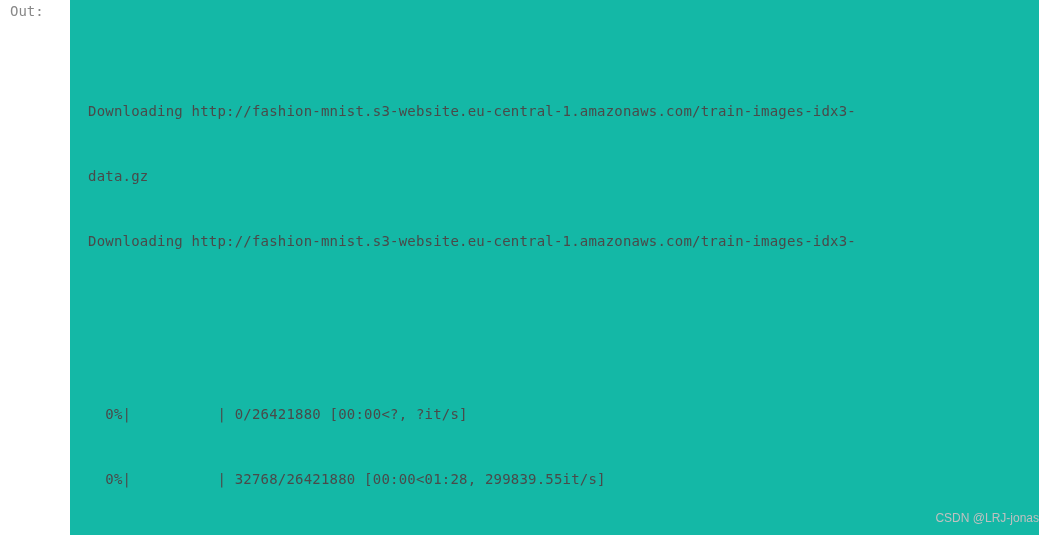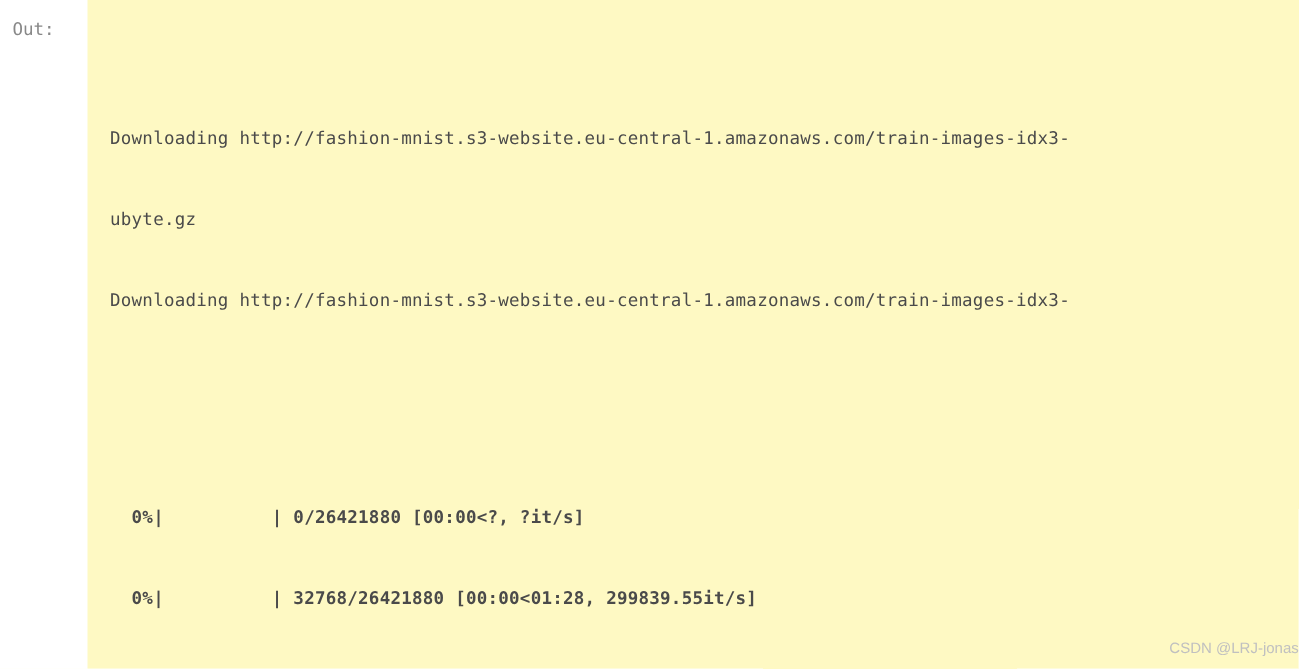--- a/index.html
+++ b/index.html
@@ -13,61 +13,60 @@
     color: #4a4a4a;
     overflow: hidden;
   }
   .container {
     display: flex;
     width: 100%;
     height: 100%;
   }
   .out-label {
     flex: 0 0 60px;
-    padding: 16px 0 0 10px;
+    padding: 3px 0 0 10px;
     color: #888888;
     font-size: 14px;
   }
   .output {
     flex: 1;
-    background: #fef9c3;
+    background: #14b8a6;
     padding: 14px 16px 12px 18px;
     white-space: pre;
     line-height: 1.55;
     letter-spacing: 0.2px;
     overflow: hidden;
   }
   .header-lines span {
     display: block;
   }
   .progress-block {
     margin-top: 1.5em;
   }
   .progress-line {
     display: block;
-    font-weight: bold;
   }
   .watermark {
     position: absolute;
     right: 0;
     bottom: 10px;
     color: #c0c0c0;
     font-family: Arial, sans-serif;
     font-size: 12px;
   }
 </style>
 </head>
 <body>
 
 <div class="container">
   <div class="out-label">Out:</div>
   <div class="output">
     <div class="header-lines">
       <span>Downloading http://fashion-mnist.s3-website.eu-central-1.amazonaws.com/train-images-idx3-</span>
-      <span>ubyte.gz</span>
+      <span>data.gz</span>
       <span>Downloading http://fashion-mnist.s3-website.eu-central-1.amazonaws.com/train-images-idx3-</span>
     </div>
     <div class="progress-block">
       <span class="progress-line">  0%|          | 0/26421880 [00:00&lt;?, ?it/s]</span>
       <span class="progress-line">  0%|          | 32768/26421880 [00:00&lt;01:28, 299839.55it/s]</span>
       
       
       
       
       

